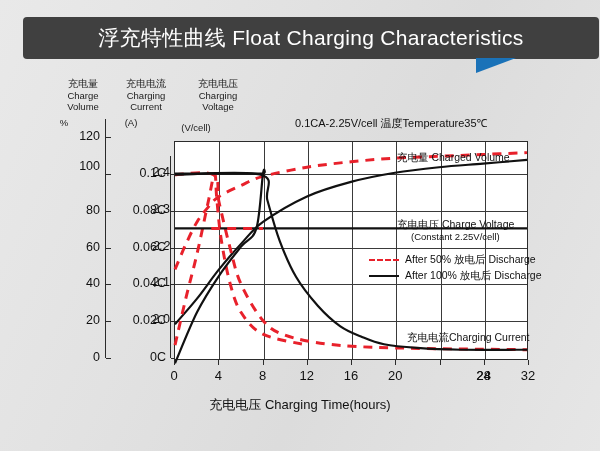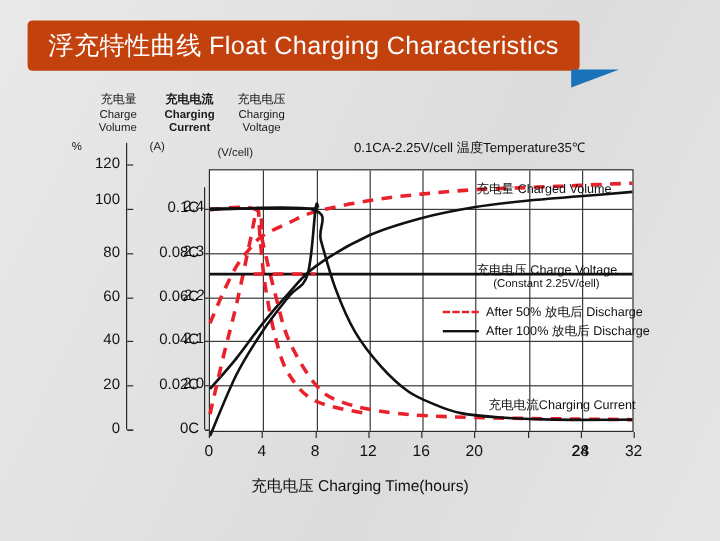--- a/index.html
+++ b/index.html
@@ -3,22 +3,22 @@
 <meta charset="utf-8">
 <style>
   html,body{margin:0;padding:0;}
   body{
     width:600px;height:451px;
     background:linear-gradient(115deg,#e9e9e9 0%,#e2e2e2 35%,#dcdcdc 60%,#e6e6e6 100%);
     font-family:"Liberation Sans", sans-serif;
     position:relative;overflow:hidden;
   }
   .banner{
-    position:absolute;left:23px;top:17px;width:460px;height:42px;
-    background:#c2410c;border-radius:4px;
+    position:absolute;left:23px;top:17px;width:576px;height:42px;
+    background:#404040;border-radius:4px;
   }
   .banner-title{
     position:absolute;left:0;top:0;width:100%;height:42px;
     display:flex;align-items:center;justify-content:center;
     color:#ffffff;font-size:21px;letter-spacing:.3px;white-space:nowrap;
   }
   .banner-tail{
     position:absolute;left:476px;top:58px;width:0;height:0;
     border-left:40px solid #1a72b8;
     border-bottom:15px solid transparent;
@@ -56,26 +56,26 @@
   .swatch.solid{border-top:2px solid #111;}
 </style>
 </head>
 <body>
 
 <div class="banner">
   <div class="banner-title">浮充特性曲线 Float Charging Characteristics</div>
 </div>
 <div class="banner-tail"></div>
 
-<div class="axis-head" style="left:52px;top:78px;width:62px;text-align:right;">
+<div class="axis-head" style="left:52px;top:78px;width:62px;">
   <div class="cn">充电量</div>
   <div>Charge</div>
   <div>Volume</div>
 </div>
-<div class="axis-head" style="left:124px;top:78px;width:68px;font-weight:bold;">
+<div class="axis-head" style="left:112px;top:78px;width:68px;">
   <div class="cn">充电电流</div>
   <div>Charging</div>
   <div>Current</div>
 </div>
 <div class="axis-head" style="left:188px;top:78px;width:60px;">
   <div class="cn">充电电压</div>
   <div>Charging</div>
   <div>Voltage</div>
 </div>
 

